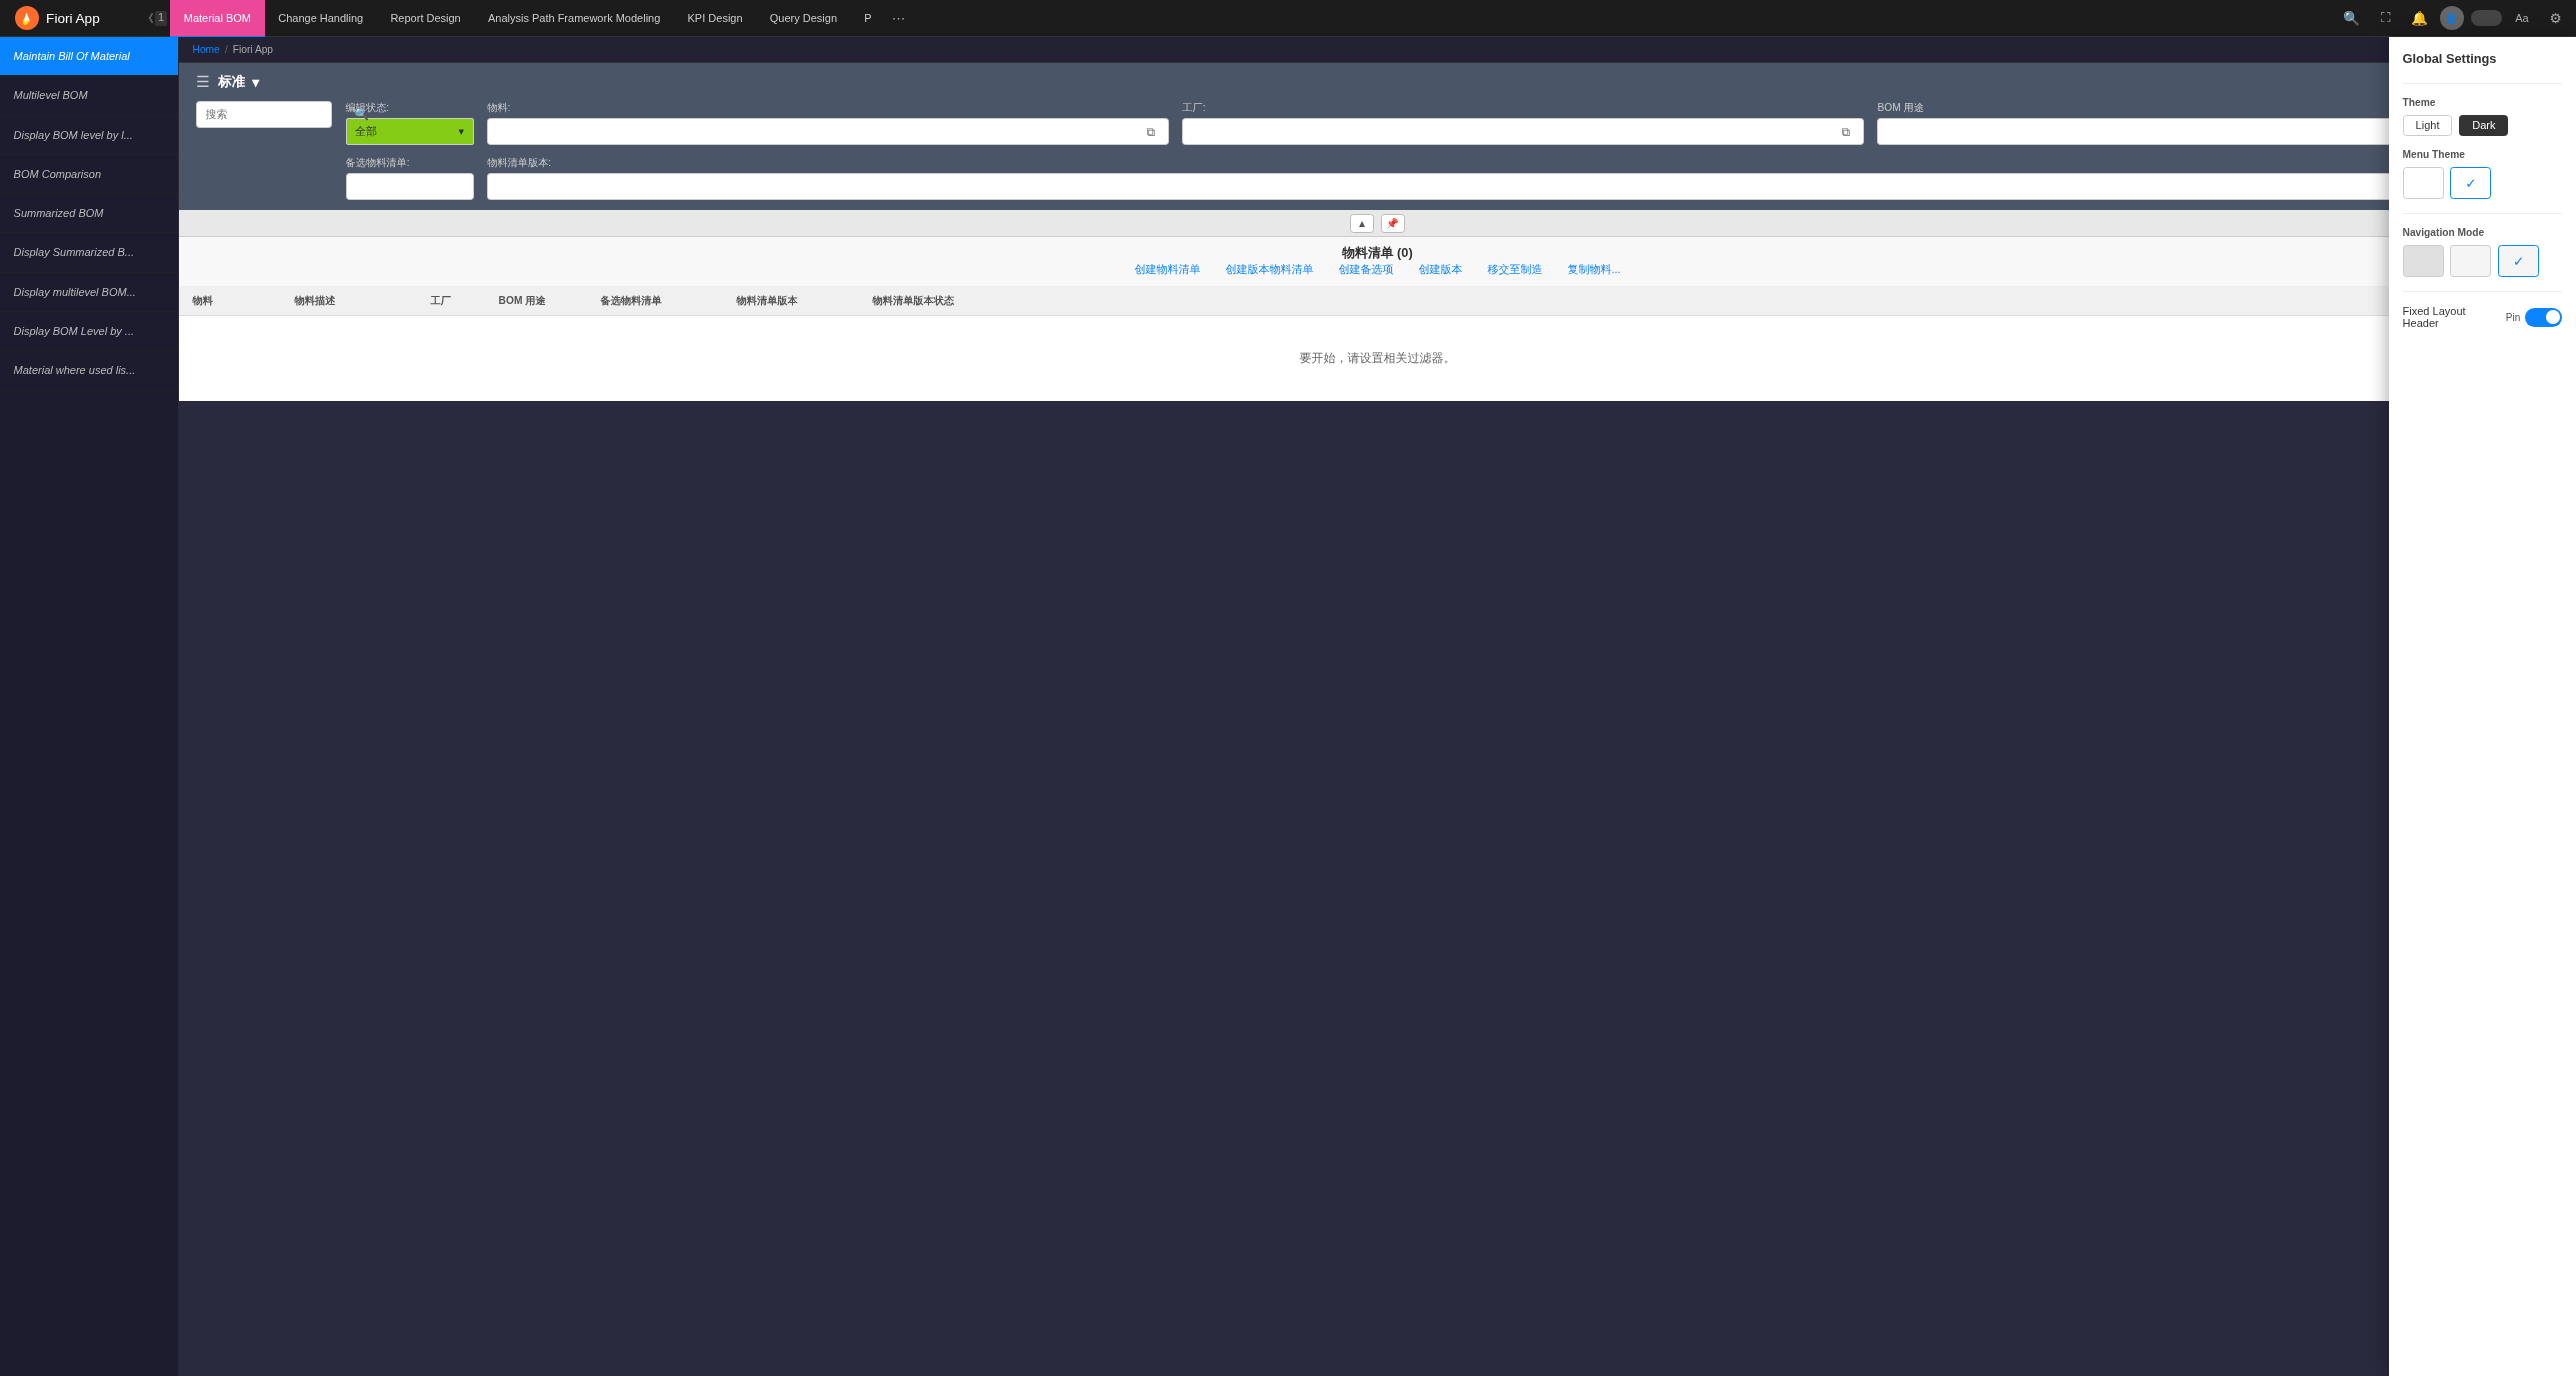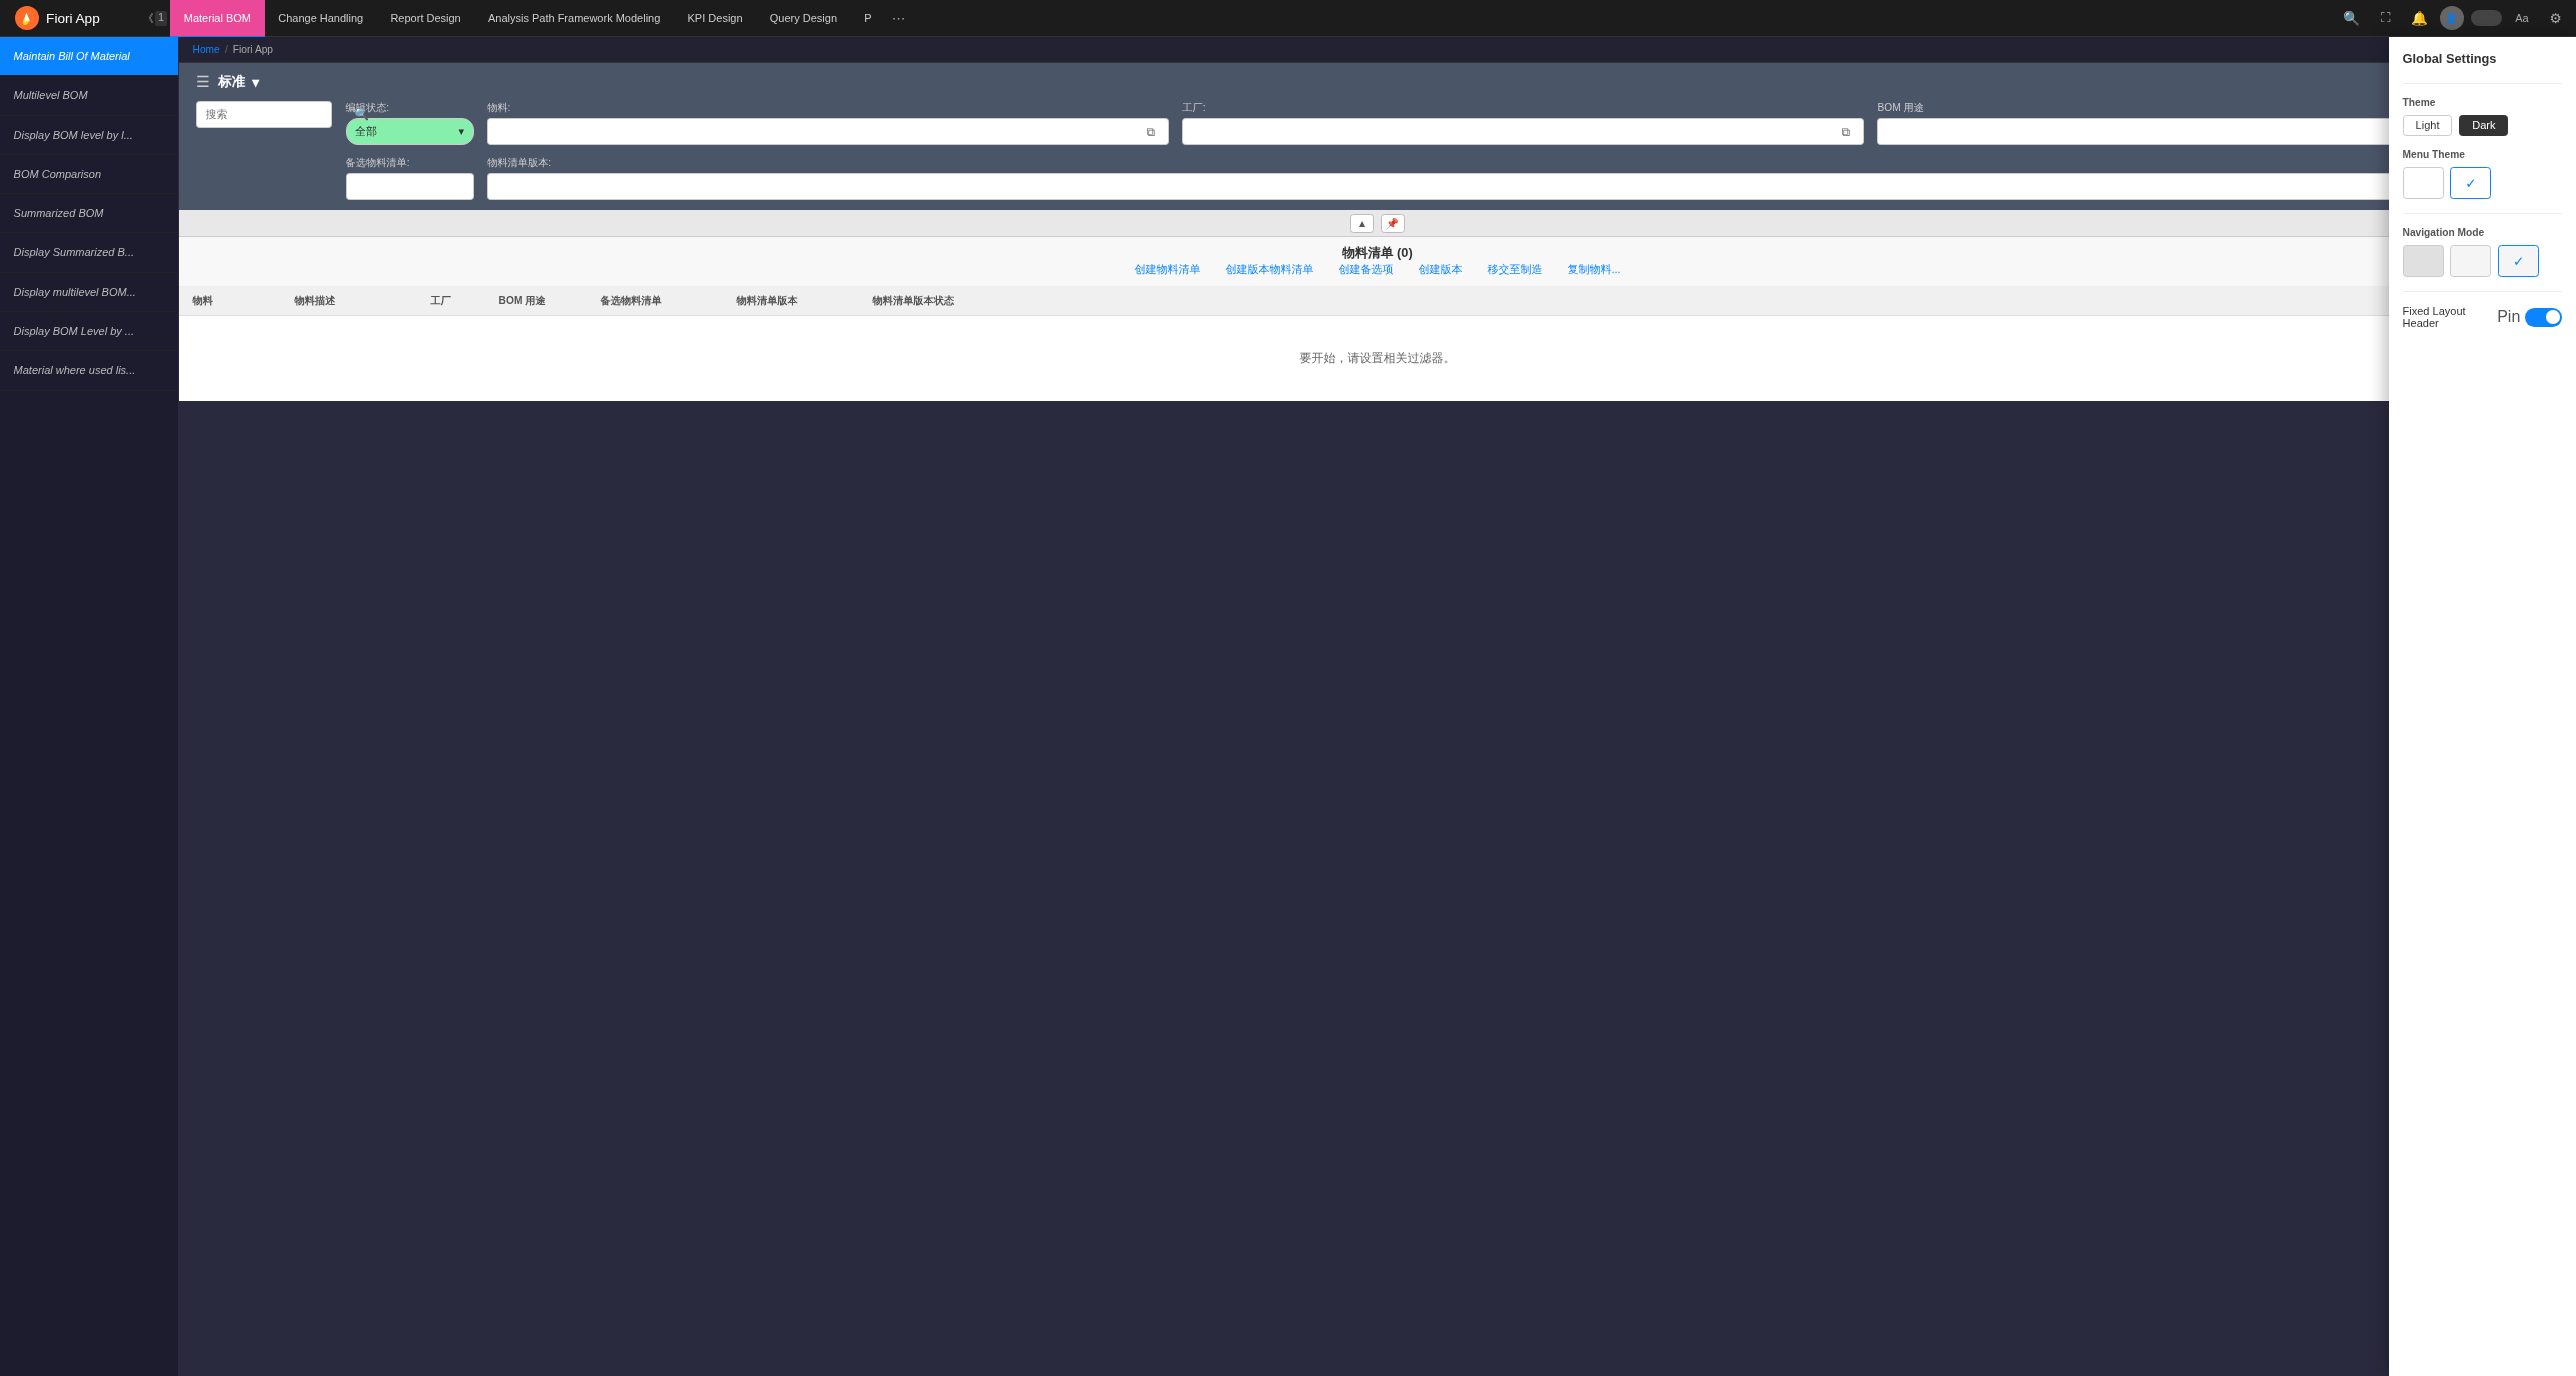--- a/index.html
+++ b/index.html
@@ -200,23 +200,23 @@
     .filter-input.with-icon { position: relative; }
     .filter-input input {
       border: none;
       outline: none;
       flex: 1;
       font-size: 11px;
       color: #333;
       background: transparent;
     }
     .filter-select {
-      background: #86efac;
+      background: #84cc16;
       border: 0.9px solid #ccc;
-      border-radius: 12px;
+      border-radius: 2px;
       padding: 0 8.5px;
       height: 27px;
       display: flex;
       align-items: center;
       justify-content: space-between;
       color: #333;
       font-size: 11px;
       cursor: pointer;
     }
     .copy-btn {
@@ -397,21 +397,21 @@
       justify-content: space-between;
       font-size: 11px;
       color: #333;
     }
     .gs-pin-toggle {
       display: flex;
       align-items: center;
       gap: 5.1px;
     }
     .pin-label {
-      font-size: 16px;
+      font-size: 10px;
       color: #555;
       margin-left: 17px;
     }
     .toggle-switch {
       width: 37px;
       height: 19px;
       background: #0a84ff;
       border-radius: 9.4px;
       position: relative;
       cursor: pointer;

